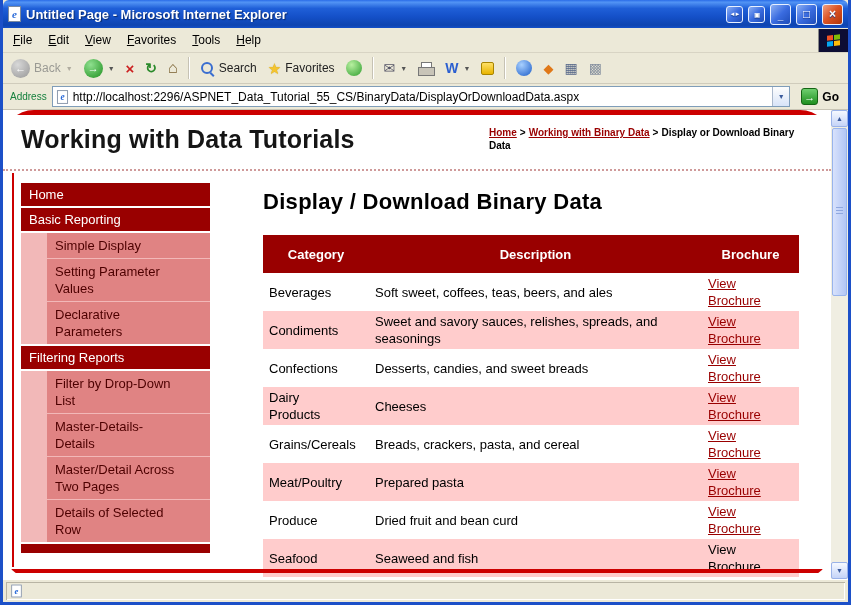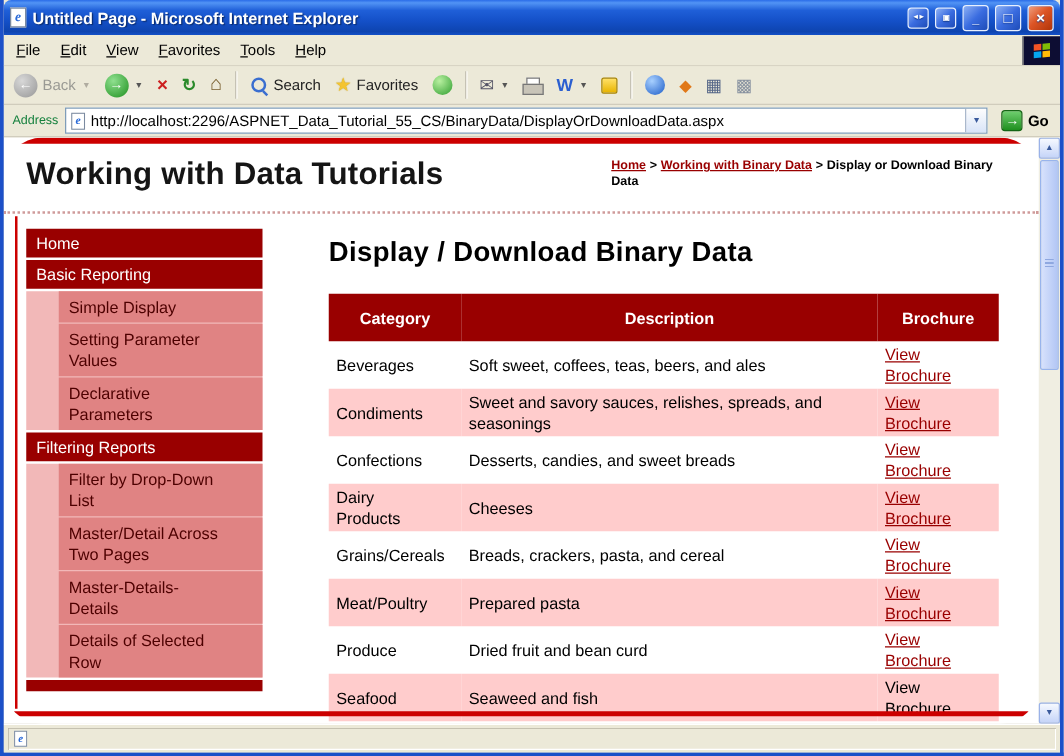--- a/index.html
+++ b/index.html
@@ -272,24 +272,24 @@
             <div class="sub">Simple Display</div>
             <div class="sub">Setting Parameter
 Values</div>
             <div class="sub">Declarative
 Parameters</div>
           </div>
           <div class="sec">Filtering Reports</div>
           <div class="subwrap">
             <div class="sub">Filter by Drop-Down
 List</div>
+            <div class="sub">Master-Details-
+Details</div>
             <div class="sub">Master/Detail Across
 Two Pages</div>
-            <div class="sub">Master-Details-
-Details</div>
             <div class="sub">Details of Selected
 Row</div>
           </div>
           <div class="sec cut"></div>
         </div>
 
         <div class="main">
           <div class="heading">Display / Download Binary Data</div>
           <table class="cats">
             <colgroup>

